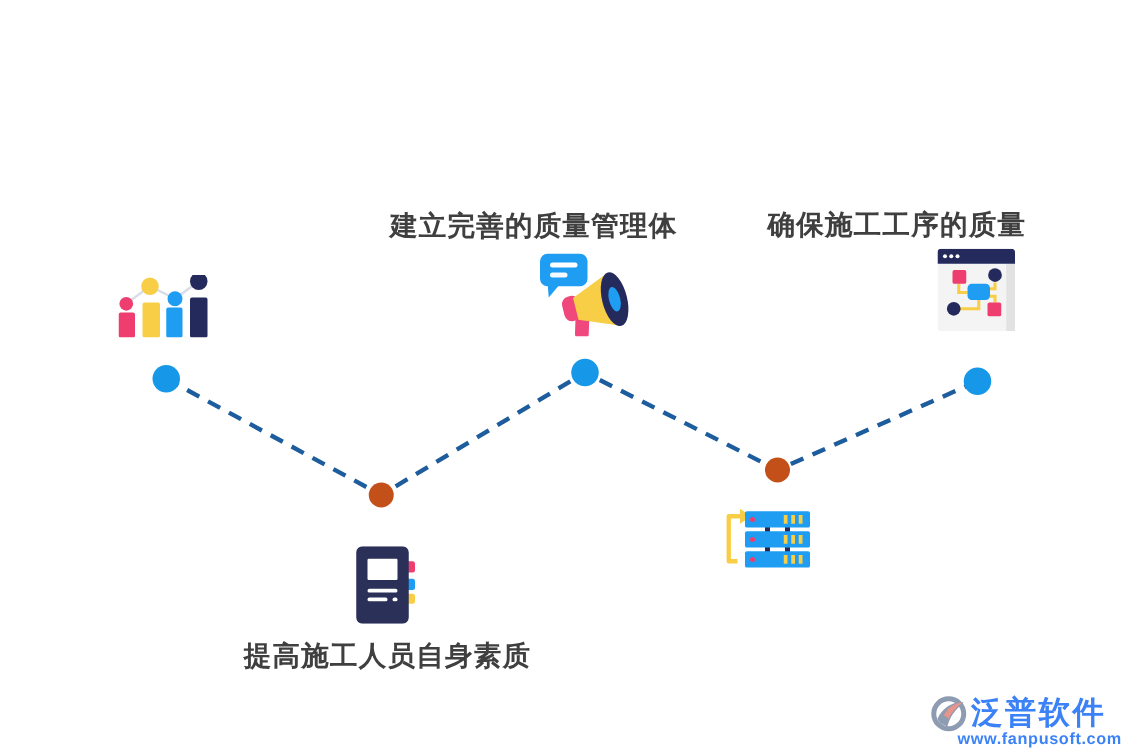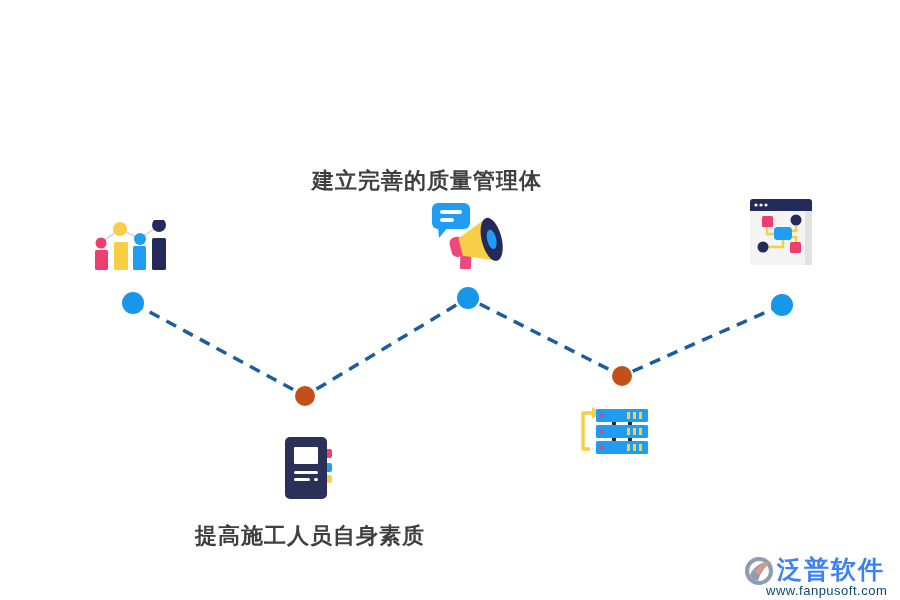--- a/index.html
+++ b/index.html
@@ -31,22 +31,22 @@
     font-weight: bold;
     color: #3b82f6;
     letter-spacing: 2px;
     white-space: nowrap;
   }
   #watermark-url {
     position: absolute;
     left: 766px;
     top: 583px;
     font-size: 13px;
-    font-weight: normal;
-    color: #0c4a6e;
+    font-weight: bold;
+    color: #3b82f6;
     letter-spacing: 0.5px;
     white-space: nowrap;
   }
 </style>
 </head>
 <body>
 
 <div id="canvas">
 
   <svg id="zigzag" width="900" height="600" viewBox="0 0 900 600">
@@ -63,21 +63,21 @@
     <rect x="5" y="30" width="13" height="20" rx="1.5" fill="#ee3d6f"></rect>
     <rect x="24" y="22" width="14" height="28" rx="1.5" fill="#f8ce46"></rect>
     <rect x="43" y="26" width="13" height="24" rx="1.5" fill="#1e9df2"></rect>
     <rect x="62" y="18" width="14" height="32" rx="1.5" fill="#252a5c"></rect>
     <circle cx="11" cy="23" r="5.5" fill="#ee3d6f"></circle>
     <circle cx="30" cy="9" r="7" fill="#f8ce46"></circle>
     <circle cx="50" cy="19" r="6" fill="#1e9df2"></circle>
     <circle cx="69" cy="5" r="7" fill="#252a5c"></circle>
   </svg>
 
-  <div class="label" style="left:195px; top:523px;">提高施工人员自身素质</div>
+  <div class="label" style="left:195px; top:512px;">提高施工人员自身素质</div>
   <svg class="icon" style="left:283px; top:437px;" width="50" height="62" viewBox="0 0 50 62">
     <rect x="41" y="12" width="8" height="9" rx="2" fill="#ee3d6f"></rect>
     <rect x="41" y="26" width="8" height="9" rx="2" fill="#1e9df2"></rect>
     <rect x="41" y="38" width="8" height="8" rx="2" fill="#f8ce46"></rect>
     <rect x="2" y="0" width="42" height="62" rx="5" fill="#2b3058"></rect>
     <rect x="11" y="10" width="24" height="17" rx="1" fill="#ffffff"></rect>
     <rect x="11" y="34" width="24" height="3" rx="1.5" fill="#ffffff"></rect>
     <rect x="11" y="41" width="16" height="3" rx="1.5" fill="#ffffff"></rect>
     <rect x="31" y="41" width="4" height="3" rx="1.5" fill="#ffffff"></rect>
   </svg>
@@ -116,20 +116,21 @@
         <rect x="61" y="39" width="3" height="7"></rect>
         <rect x="67" y="39" width="3" height="7"></rect>
     </g>
     <g fill="#ee3d6f">
       <circle cx="30" cy="10.5" r="2"></circle>
       <circle cx="30" cy="26.5" r="2"></circle>
       <circle cx="30" cy="42.5" r="2"></circle>
     </g>
   </svg>
 
+  <div class="label" style="left:614px; top:167px;">确保施工工序的质量</div>
   <svg class="icon" style="left:750px; top:199px;" width="62" height="66" viewBox="0 0 62 66">
     <rect x="0" y="0" width="62" height="66" rx="3" fill="#f4f4f4"></rect>
     <rect x="55" y="12" width="7" height="54" fill="#e2e2e2"></rect>
     <path d="M3,0 h56 a3,3 0 0 1 3,3 v9 H0 V3 a3,3 0 0 1 3,-3 Z" fill="#252a5c"></path>
     <circle cx="6" cy="6" r="1.6" fill="#ffffff"></circle>
     <circle cx="11" cy="6" r="1.6" fill="#ffffff"></circle>
     <circle cx="16" cy="6" r="1.6" fill="#ffffff"></circle>
     <g fill="none" stroke="#f8ce46" stroke-width="2.5">
       <polyline points="17,28 17,35 24,35"></polyline>
       <polyline points="42,32 46,32 46,27"></polyline>

